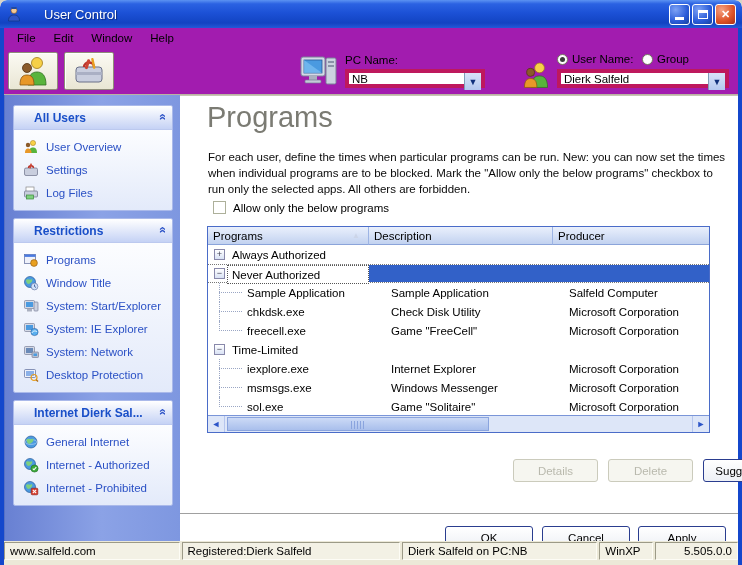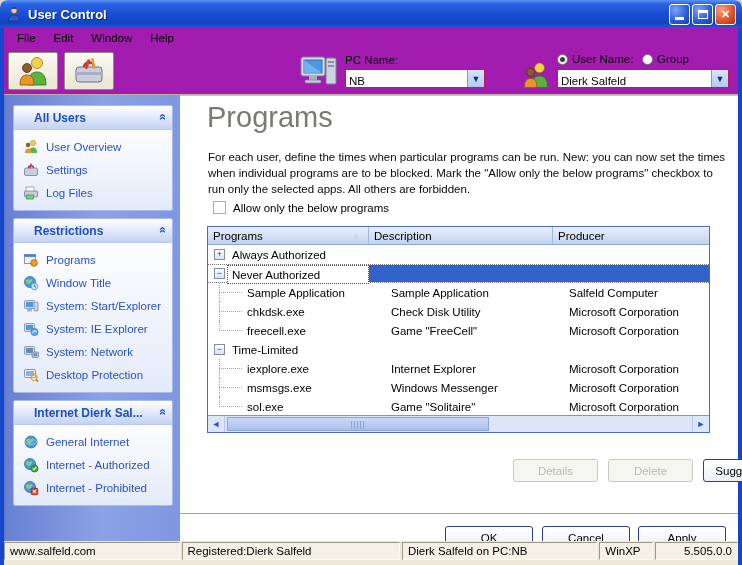--- a/index.html
+++ b/index.html
@@ -3,41 +3,41 @@
 <meta charset="utf-8">
 <style>
   html,body{margin:0;padding:0;background:#d8d4c8;}
   *{box-sizing:border-box;}
   .window{position:relative;width:742px;height:565px;font-family:"Liberation Sans",sans-serif;
     background:#ece9d8;border-radius:7px 7px 0 0;overflow:hidden;font-size:11.5px;color:#000;}
   
   .titlebar{position:absolute;left:0;top:0;width:742px;height:28px;
     background:linear-gradient(180deg,#5c93f2 0%,#2b62e2 14%,#1c51d6 46%,#1243c2 82%,#2458d8 100%);
     border-radius:7px 7px 0 0;display:flex;align-items:center;padding:0 6px;}
-  .titlebar .title{color:#fff;font-weight:bold;font-size:13px;margin-left:6px;
+  .titlebar .title{color:#fff;font-weight:normal;font-size:13px;margin-left:22px;
     text-shadow:1px 1px 1px #0a2a80;flex:1;}
   .winbtn{width:21px;height:21px;border:1px solid #fff;border-radius:3px;margin-left:2px;
     display:flex;align-items:center;justify-content:center;color:#fff;font-size:11px;font-weight:bold;
     background:radial-gradient(circle at 30% 25%,#7da2f5,#2a5bd8 60%,#17419e);}
   .winbtn.close{background:radial-gradient(circle at 30% 25%,#f5a182,#dd5226 60%,#a83015);}
   .winbtn .minglyph{display:block;width:9px;height:3px;background:#fff;margin-top:9px;}
   .winbtn .maxglyph{display:block;width:10px;height:9px;border:1px solid #fff;border-top:3px solid #fff;}
   .border-l,.border-r{position:absolute;top:28px;width:4px;height:533px;background:#1447cc;}
   .border-l{left:0;} .border-r{right:0;}
   .border-b{position:absolute;left:0;bottom:0;width:742px;height:4px;background:#1447cc;}
   .inner{position:absolute;left:4px;top:28px;width:734px;height:533px;background:#a21caf;}
   
   .menubar{position:absolute;left:0;top:0;width:734px;height:20px;display:flex;align-items:center;padding-left:4px;}
   .menu-item{padding:0 9px;line-height:20px;cursor:default;}
   .toolbar{position:absolute;left:0;top:20px;width:734px;height:47px;border-bottom:1px solid #b9b4a2;}
   .toolbtn{position:absolute;top:4px;width:50px;height:38px;background:linear-gradient(180deg,#fbfaf3,#e9e6d4);
     border:1px solid #8f8d78;border-radius:2px;box-shadow:inset 1px 1px 0 #fff;
     display:flex;align-items:center;justify-content:center;}
   .tb-label{position:absolute;font-size:11.5px;}
-  .dropdown{position:absolute;height:19px;background:#fff;border:1px solid #be185d;display:flex;align-items:flex-end;}
+  .dropdown{position:absolute;height:19px;background:#fff;border:4px solid #be185d;display:flex;align-items:flex-start;}
   .dropdown .dval{flex:1;padding-left:3px;overflow:hidden;white-space:nowrap;}
   .dropdown .darrow{width:17px;height:17px;background:linear-gradient(180deg,#d9e4f9,#b4c8f0);
     border-left:1px solid #7f9db9;display:flex;align-items:center;justify-content:center;
     color:#10307c;font-size:9px;}
   .radio{position:absolute;display:flex;align-items:center;gap:4px;}
   .radio .circ{width:11px;height:11px;border-radius:50%;border:1px solid #747460;background:#fff;
     display:flex;align-items:center;justify-content:center;}
   .radio .dot{width:5px;height:5px;border-radius:50%;background:#3c3c3c;}
   
   .body-area{position:absolute;left:0;top:67px;width:734px;height:446px;}

